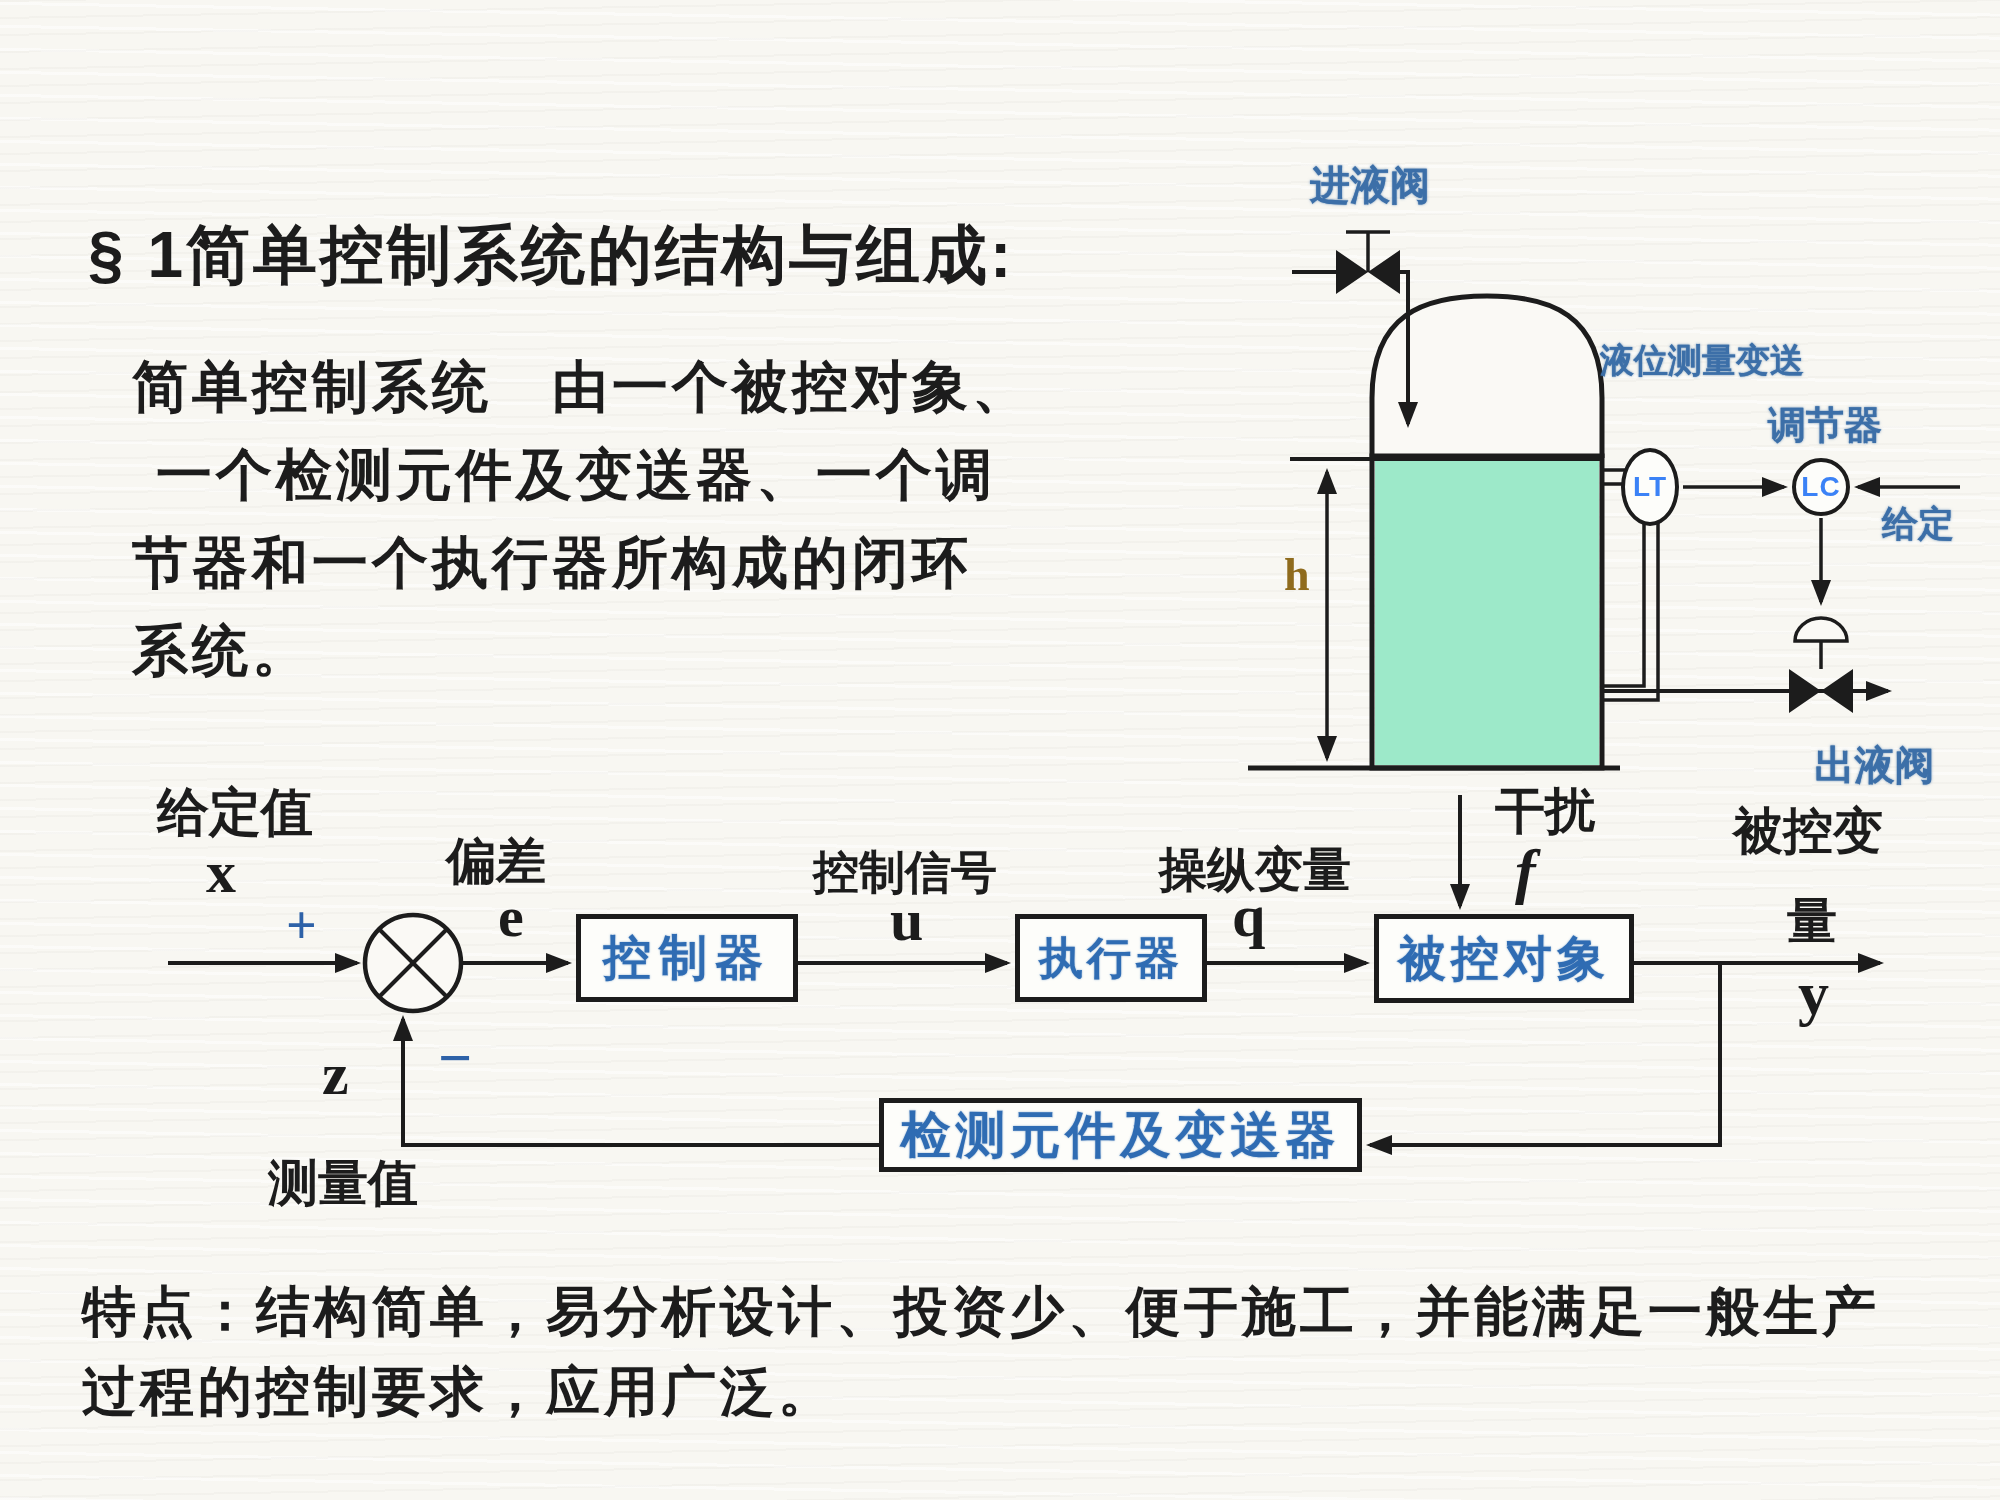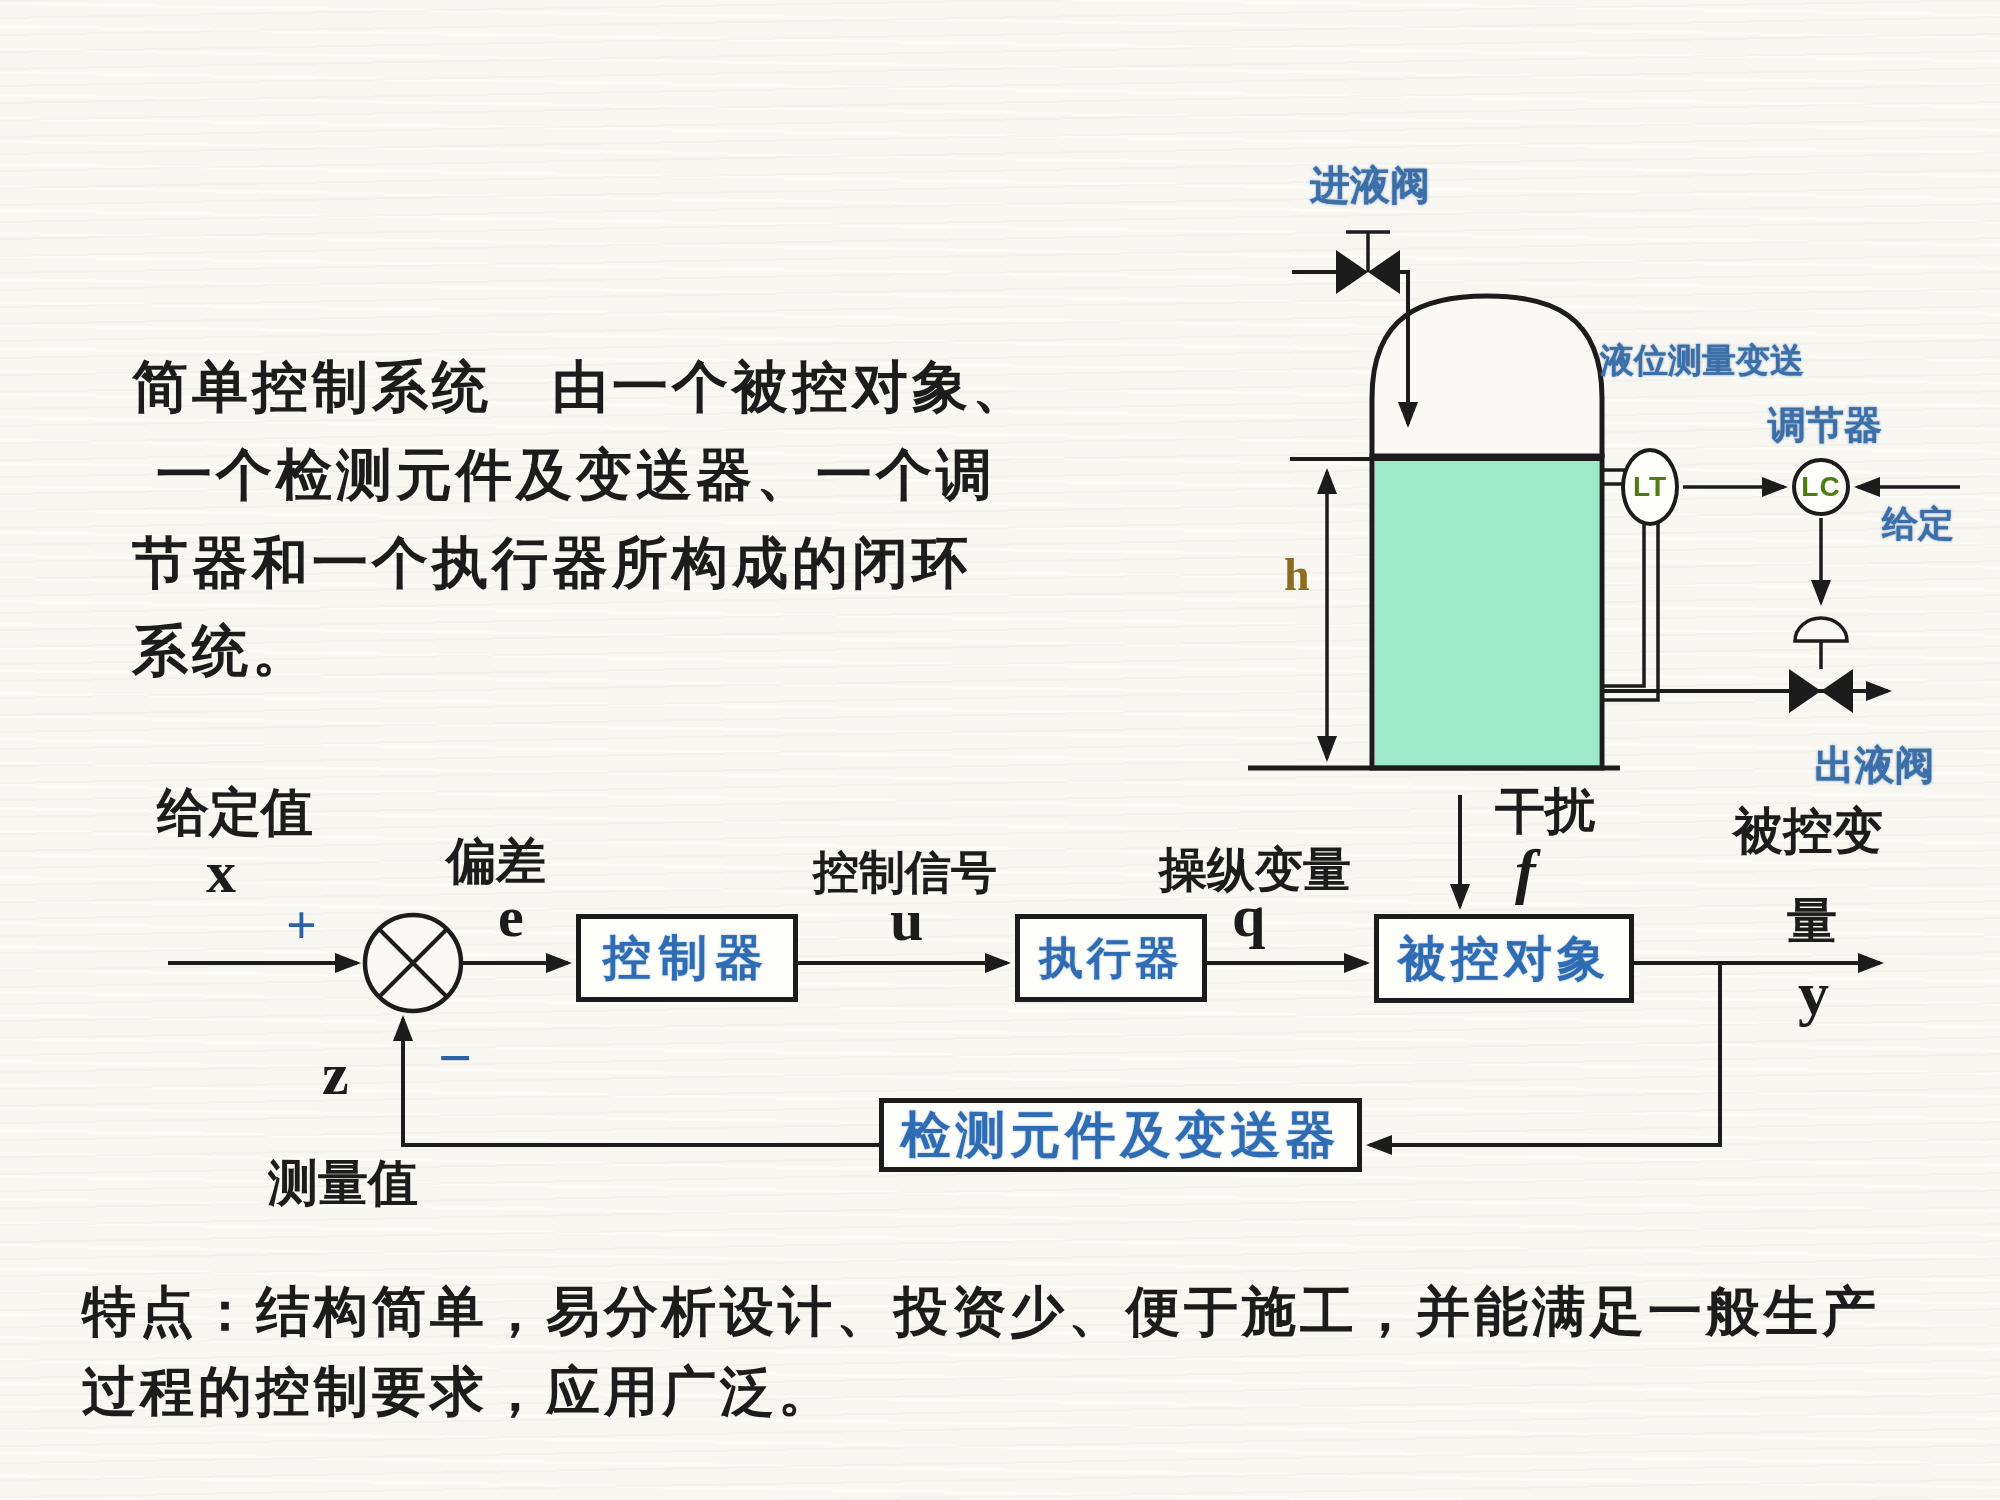--- a/index.html
+++ b/index.html
@@ -28,21 +28,21 @@
   }
   .bdbox{
     background:#fdfdfa;border:5px solid #1c1c1c;box-sizing:border-box;
     display:flex;align-items:center;justify-content:center;
     color:#2f6cb3;font-weight:700;
     text-shadow:0 0 2px rgba(47,108,179,0.6);
   }
   .tag{
     background:#fdfdfa;border:4px solid #1c1c1c;box-sizing:border-box;
     border-radius:50%;display:flex;align-items:center;justify-content:center;
-    font-weight:700;font-size:28px;color:#4d7c0f;letter-spacing:1px;
+    font-weight:700;font-size:28px;color:#3b82f6;letter-spacing:1px;
   }
 </style>
 </head>
 <body>
 
 <div class="stage">
 
   <svg class="overlay" width="2000" height="1500" viewBox="0 0 2000 1500">
     <defs>
       <marker id="ah" markerUnits="userSpaceOnUse" markerWidth="26" markerHeight="20" refX="22" refY="10" orient="auto-start-reverse">
@@ -93,20 +93,21 @@
       <line x1="461" y1="963" x2="568" y2="963" stroke-width="4" marker-end="url(#ah)"></line>
       <line x1="798" y1="963" x2="1007" y2="963" stroke-width="4" marker-end="url(#ah)"></line>
       <line x1="1207" y1="963" x2="1366" y2="963" stroke-width="4" marker-end="url(#ah)"></line>
       <line x1="1634" y1="963" x2="1880" y2="963" stroke-width="4" marker-end="url(#ah)"></line>
       <line x1="1460" y1="795" x2="1460" y2="906" stroke-width="4" marker-end="url(#ah)"></line>
       <path d="M1720,963 L1720,1145 L1370,1145" stroke-width="4" marker-end="url(#ah)"></path>
       <path d="M879,1145 L403,1145 L403,1019" stroke-width="4" marker-end="url(#ah)"></path>
     </g>
   </svg>
 
+  <div class="abs title ink" style="left:88px;top:212px;">§ 1简单控制系统的结构与组成:</div>
 
   <div class="abs para" style="left:132px;top:350px;">简单控制系统　由一个被控对象、</div>
   <div class="abs para" style="left:132px;top:438px;margin-left:24px;">一个检测元件及变送器、一个调</div>
   <div class="abs para" style="left:132px;top:526px;">节器和一个执行器所构成的闭环</div>
   <div class="abs para" style="left:132px;top:614px;">系统。</div>
 
 
   <div class="abs footer" style="left:82px;top:1276px;">特点：结构简单，易分析设计、投资少、便于施工，并能满足一般生产</div>
   <div class="abs footer" style="left:82px;top:1356px;">过程的控制要求，应用广泛。</div>
 

